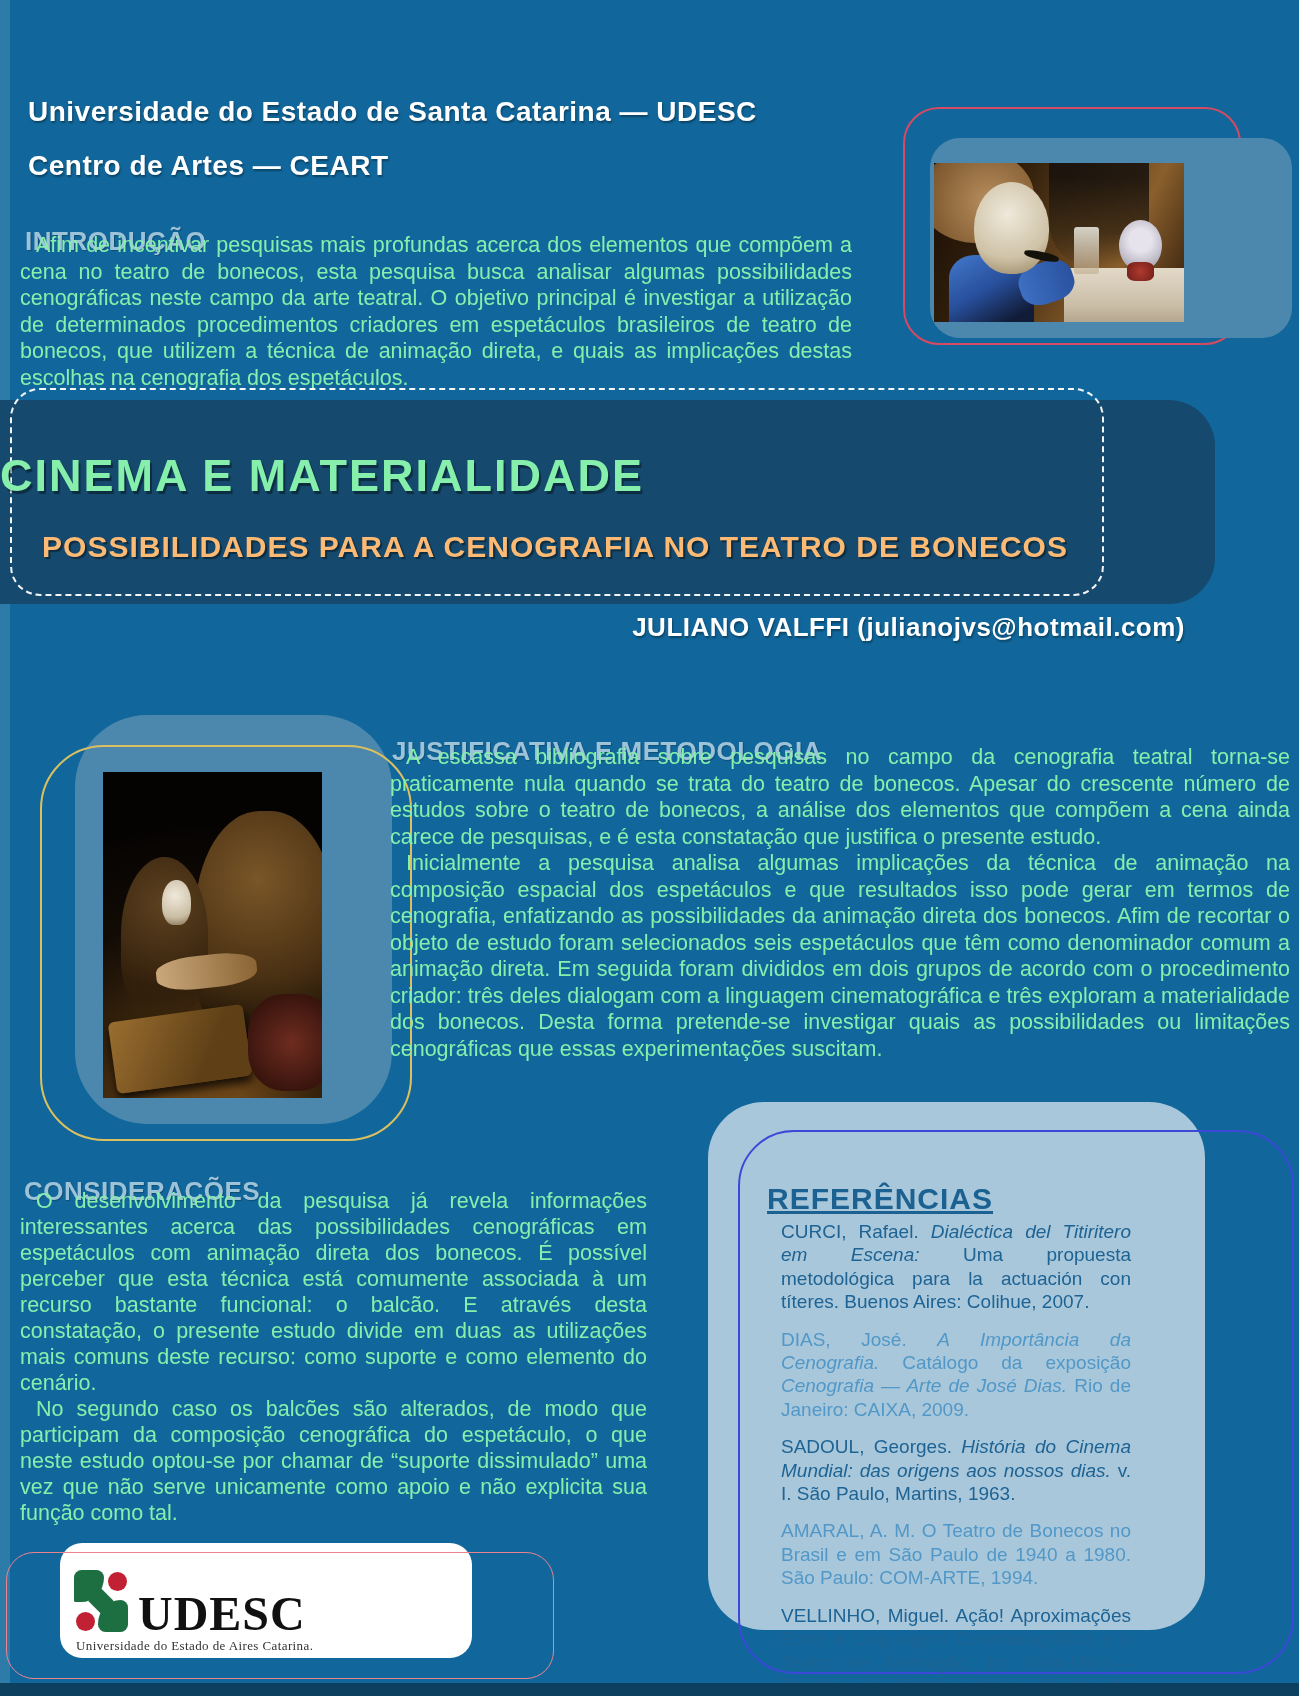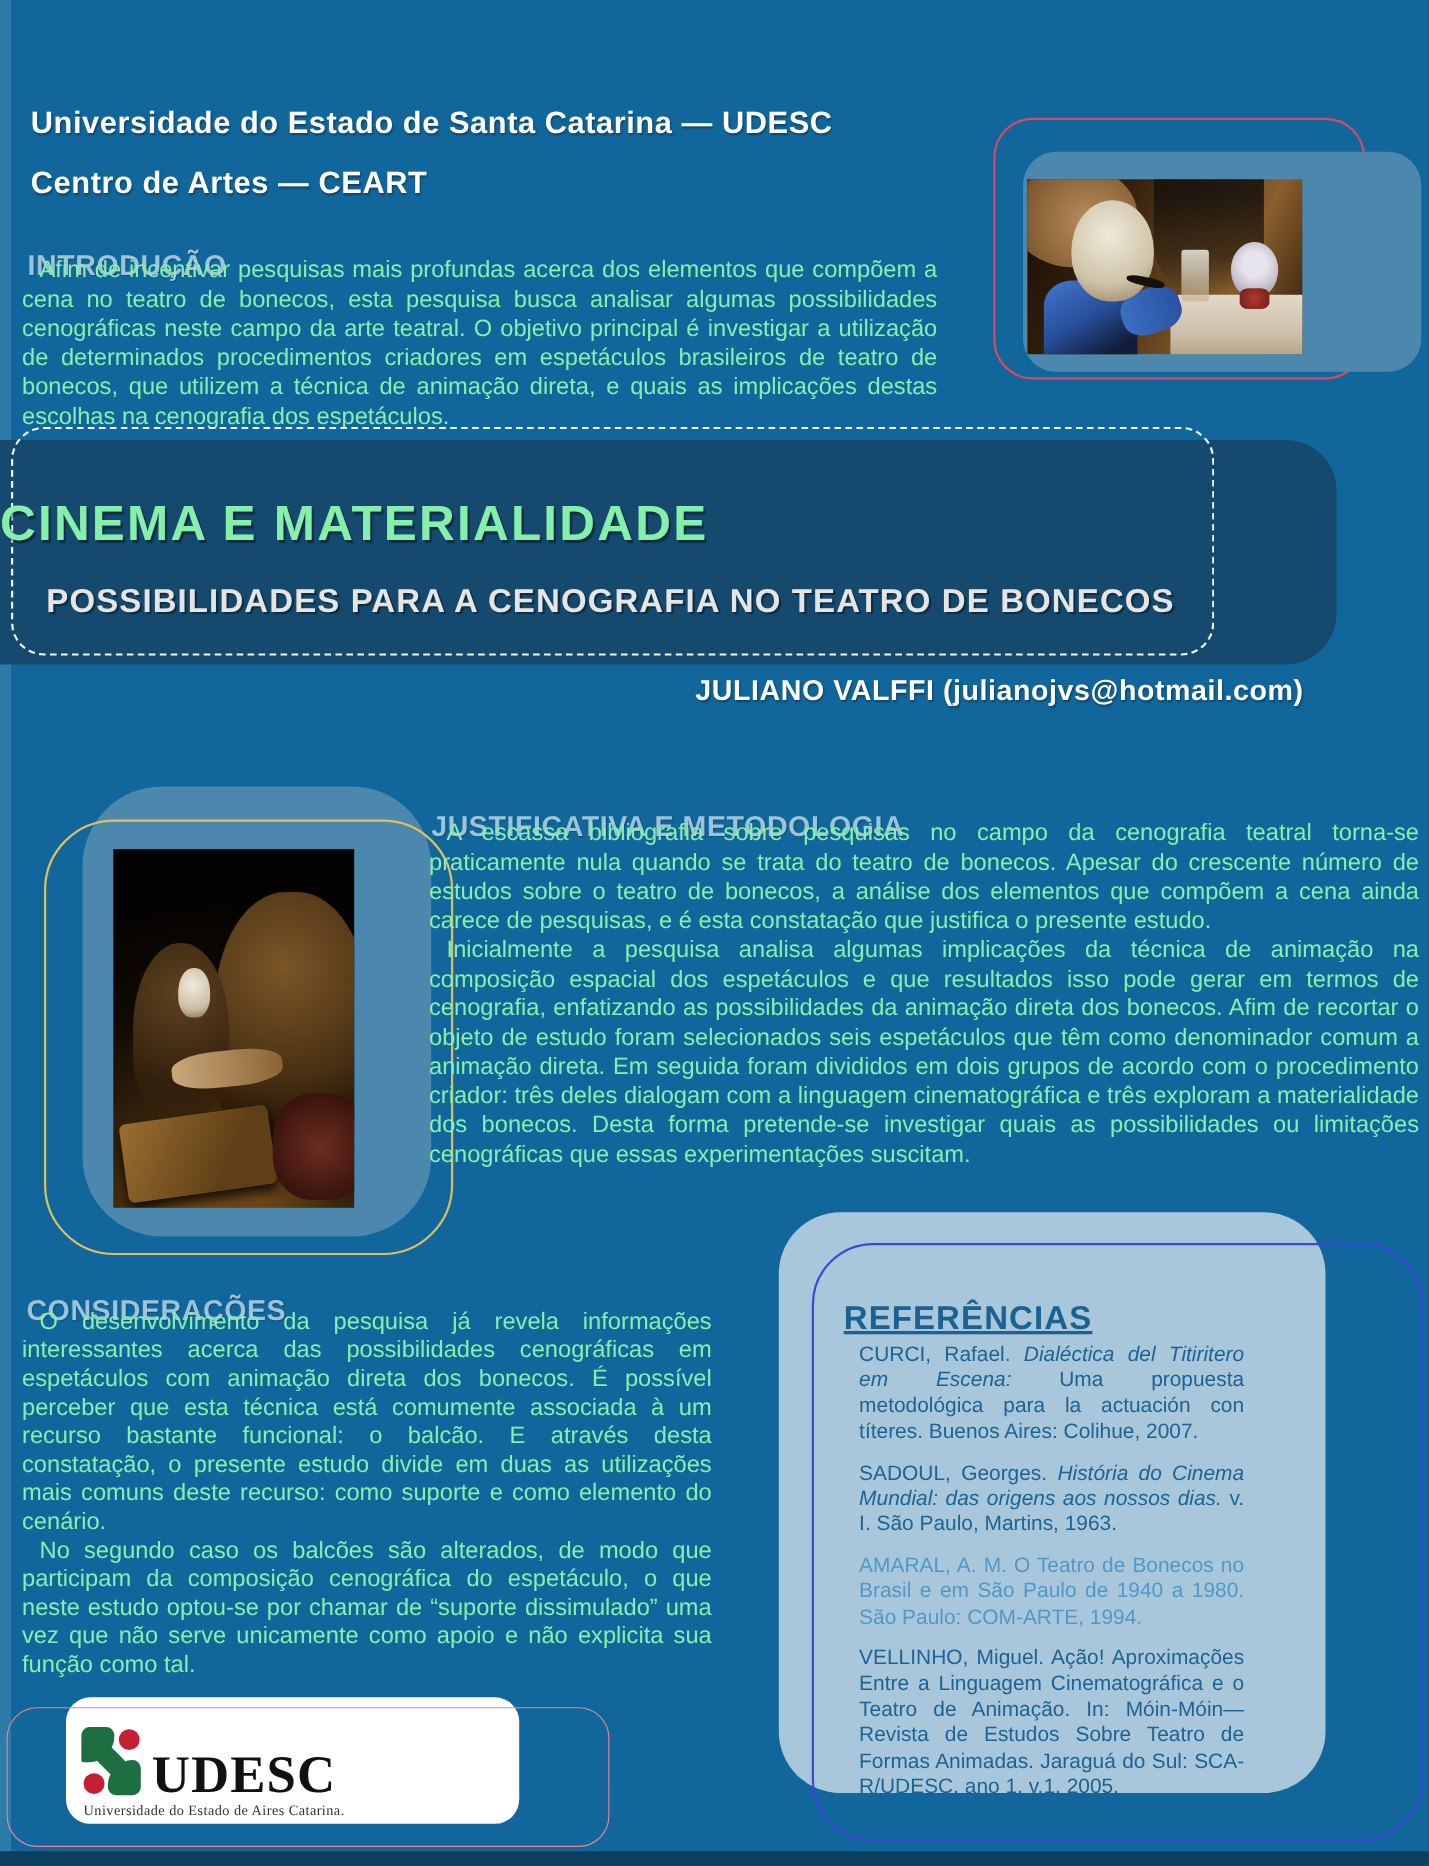--- a/index.html
+++ b/index.html
@@ -50,21 +50,21 @@
   .pt-flowerbase{position:absolute;left:77%;top:62%;width:11%;height:12%;border-radius:30%;
     background:radial-gradient(circle,#b0392e,#6e1f18);}
   .pt-person{position:absolute;left:46%;top:-5%;width:40%;height:70%;border-radius:0 0 40% 40%;
     background:linear-gradient(180deg,#15100c 20%,#3c2a14 70%,transparent 100%);opacity:.85;}
 
   
   .band{position:absolute;left:0;top:400px;width:1215px;height:204px;background:#154a6e;border-radius:0 46px 46px 0;}
   .band-dash{position:absolute;left:10px;top:388px;width:1090px;height:204px;border:2px dashed rgba(255,255,255,.95);border-radius:30px;}
   .title-main{position:absolute;left:0;top:450px;width:1110px;color:#86efac;
     font-size:45px;font-weight:bold;letter-spacing:2px;text-shadow:2px 3px 1px rgba(0,0,0,.4);}
-  .title-sub{position:absolute;left:0;top:530px;width:1110px;text-align:center;color:#e5e5e5;
+  .title-sub{position:absolute;left:0;top:530px;width:1110px;text-align:center;color:#fdba74;
     font-size:30px;font-weight:bold;letter-spacing:1px;text-shadow:2px 2px 1px rgba(0,0,0,.4);}
 
   
   .authors{position:absolute;right:114px;top:612px;text-align:right;color:#ffffff;text-shadow:1px 2px 2px rgba(0,0,0,.35);}
   .authors .a1,.authors .a2{font-size:26px;font-weight:bold;letter-spacing:.5px;}
   .authors .a2{margin-top:16px;}
 
   
   .lp-panel{position:absolute;left:75px;top:715px;width:317px;height:409px;background:#4c88ae;border-radius:72px;}
   .lp-yellow{position:absolute;left:40px;top:745px;width:368px;height:392px;border:2px solid #dcc05f;border-radius:64px;}
@@ -166,20 +166,21 @@
   <div class="body-txt cons-body">
     <p>O desenvolvimento da pesquisa já revela informações interessantes acerca das possibilidades cenográficas em espetáculos com animação direta dos bonecos.  É possível perceber que esta técnica está comumente associada à um recurso bastante funcional: o balcão. E através desta constatação, o presente estudo divide em duas as utilizações mais comuns deste recurso: como suporte e como elemento do cenário.</p>
     <p>No segundo caso os balcões são alterados, de modo que participam da composição cenográfica do espetáculo, o que neste estudo optou-se por chamar de “suporte dissimulado” uma vez que não serve unicamente como apoio e não explicita sua função como tal.</p>
   </div>
 
   <div class="ref-panel"></div>
   <div class="ref-blue"></div>
   <h3 class="ref-h">REFERÊNCIAS</h3>
   <div class="ref-list">
       <div class="ref-item dark"><span>CURCI, Rafael. </span><span style="font-style: italic;">Dialéctica del Titiritero em Escena:</span><span> Uma propuesta metodológica para la actuación con títeres. Buenos Aires: Colihue, 2007.</span></div>
+      <div class="ref-item light"><span>DIAS, José. </span><span style="font-style: italic;">A Importância da Cenografia.</span><span> Catálogo da exposição </span><span style="font-style: italic;">Cenografia — Arte de José Dias.</span><span> Rio de Janeiro: CAIXA, 2009.</span></div>
       <div class="ref-item dark"><span>SADOUL, Georges. </span><span style="font-style: italic;">História do Cinema Mundial: das origens aos nossos dias.</span><span> v. I. São Paulo, Martins, 1963.</span></div>
       <div class="ref-item light"><span>AMARAL, A. M. O Teatro de Bonecos no Brasil e em São Paulo de 1940 a 1980. São Paulo: COM-ARTE, 1994.</span></div>
       <div class="ref-item dark"><span>VELLINHO, Miguel. Ação! Aproximações Entre a Linguagem Cinematográfica e o Teatro de Animação. In: Móin-Móin—Revista de Estudos Sobre Teatro de Formas Animadas. Jaraguá do Sul: SCA-R/UDESC, ano 1, v.1, 2005.</span></div>
     </div>
 
   <div class="logo-box"></div>
   <div class="logo-red"></div>
   <div class="udesc-icon">
     <div class="ui-g1"></div>
     <div class="ui-g3"></div>

